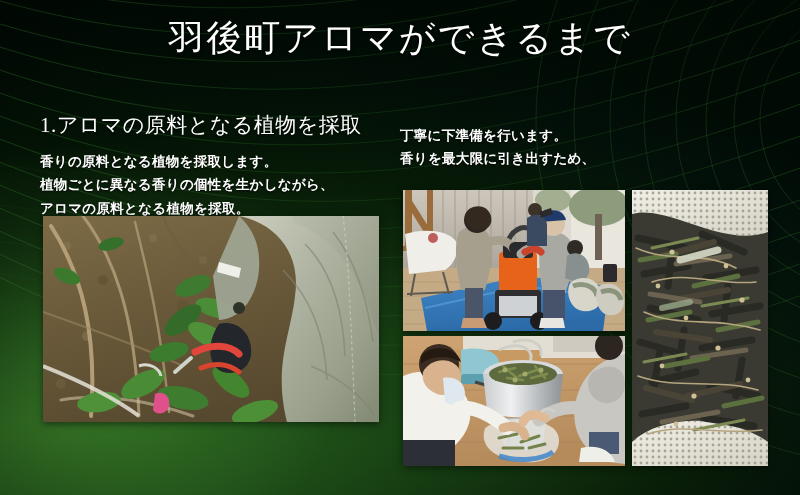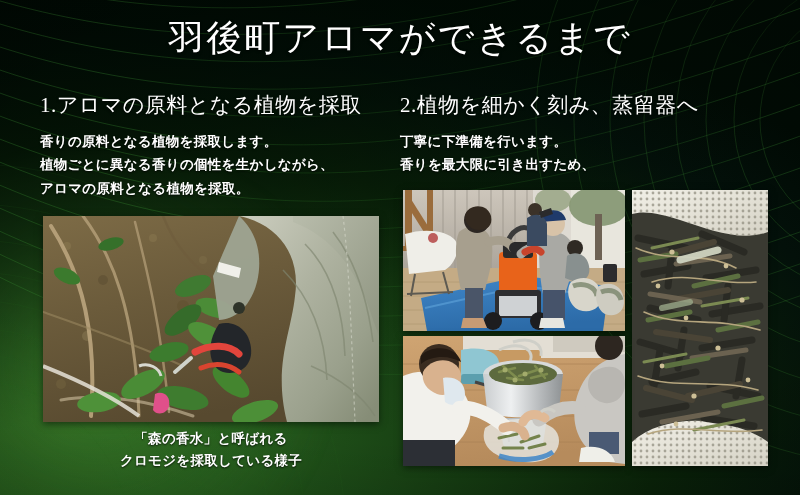--- a/index.html
+++ b/index.html
@@ -59,21 +59,21 @@
     width: 800px;
     text-align: center;
     color: #ffffff;
     font-family: "Liberation Serif", "DejaVu Serif", serif;
     font-size: 36px;
     letter-spacing: 2px;
     text-shadow: 0 1px 3px rgba(0,0,0,0.85);
     white-space: nowrap;
   }
 
-  .col { position: absolute; }
+  .col { position: absolute; margin-top: 20px; }
   .col-left  { left: 40px;  top: 92px; width: 350px; }
   .col-right { left: 400px; top: 92px; width: 375px; }
 
   .step-head {
     color: #ffffff;
     font-family: "Liberation Serif", "DejaVu Serif", serif;
     font-size: 21px;
     letter-spacing: 0.5px;
     line-height: 1.25;
     text-shadow: 0 1px 3px rgba(0,0,0,0.8);
@@ -195,21 +195,20 @@
   <div class="col col-left">
     <div class="step-head">1.アロマの原料となる植物を採取</div>
     <div class="step-body">
       <div>香りの原料となる植物を採取します。</div>
       <div>植物ごとに異なる香りの個性を生かしながら、</div>
       <div>アロマの原料となる植物を採取。</div>
     </div>
   </div>
 
   <div class="col col-right">
-    <div class="step-head">2.植物を細かく刻み、蒸留器へ</div>
     <div class="step-body">
       <div>丁寧に下準備を行います。</div>
       <div>香りを最大限に引き出すため、</div>
     </div>
   </div>
 
   <div class="photo" id="photo-harvest">
     <svg viewBox="0 0 336 206" preserveAspectRatio="none">
       <defs>
         <linearGradient id="soil" x1="0" y1="0" x2="0.4" y2="1">
@@ -574,18 +573,14 @@
       <path d="M190,36 C 206,26 222,30 222,48 C 222,64 206,72 194,64 C 184,58 182,44 190,36 Z" fill="#b8b6b1"></path>
       <circle cx="206" cy="10" r="14" fill="#2d2620"></circle>
       <path d="M176,72 C 160,70 146,76 136,84" stroke="#c9c7c2" stroke-width="13" fill="none" stroke-linecap="round"></path>
       <path d="M142,82 C 132,76 124,78 120,86" stroke="#e0b995" stroke-width="9" fill="none" stroke-linecap="round"></path>
       <path d="M138,76 C 142,72 148,72 152,76" stroke="#cfcfc8" stroke-width="3" fill="none"></path>
       <rect x="186" y="96" width="30" height="22" fill="#4a5a74"></rect>
       <path d="M178,112 C 194,108 208,114 212,126 L176,126 Z" fill="#efefe9"></path>
     </svg>
   </div>
 
-  <div class="caption">
-    <div>「森の香水」と呼ばれる</div>
-    <div>クロモジを採取している様子</div>
-  </div>
 
 </div>
 
 </body></html>

